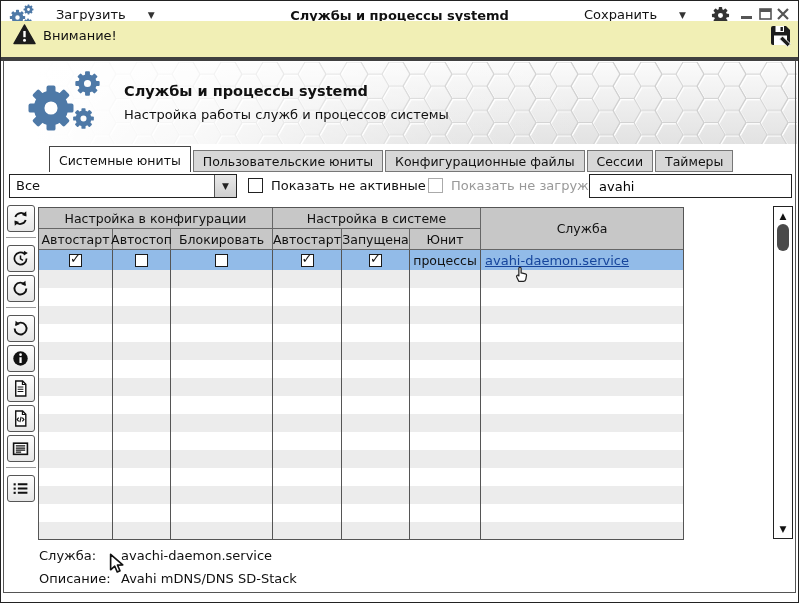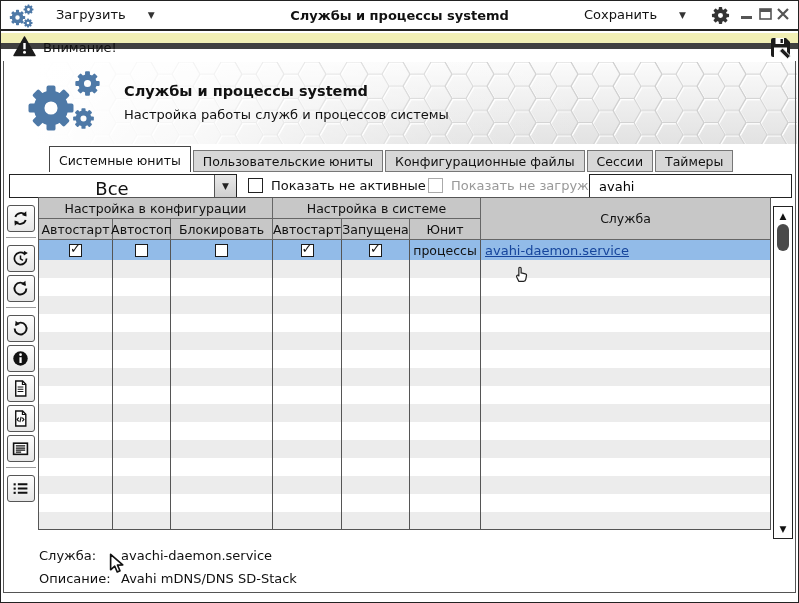--- a/index.html
+++ b/index.html
@@ -12,21 +12,21 @@
   .menu-btn { position:absolute; top:6px; font-size:13px; color:#111; cursor:default; display:flex; align-items:center; gap:22px; }
   .menu-btn .dd { font-size:9px; color:#333; }
   .load-btn { left:55px; }
   .save-btn { right:112px; }
   .win-title { position:absolute; top:7px; left:0; width:100%; text-align:center; font-weight:bold; font-size:13px; }
   .settings-gear { position:absolute; right:68px; top:5px; color:#333; }
   .winctl { position:absolute; top:6px; width:14px; height:14px; display:flex; align-items:center; justify-content:center; }
   .wc-min { right:44px; } .wc-max { right:26px; } .wc-close { right:8px; }
 
   
-  .warnbar { position:absolute; left:0; top:32px; width:100%; height:16px; background:var(--warning-bg); border-bottom:6px solid #404040; }
+  .warnbar { position:absolute; left:0; top:20px; width:100%; height:40px; background:var(--warning-bg); border-bottom:4px solid #404040; }
   .warnbar .tri { position:absolute; left:12px; top:3px; }
   .warnbar .wtext { position:absolute; left:42px; top:7px; font-size:13px; }
   .warnbar .floppy { position:absolute; right:6px; top:3px; }
 
   
   .frame { position:absolute; left:2px; top:60px; right:2px; bottom:9px; border:1px solid #555; border-top:none; pointer-events:none; }
 
   
   .banner { position:absolute; left:3px; top:61px; width:793px; height:82px; background:linear-gradient(180deg,#fbfbfb,#e2e2e2); overflow:hidden; }
   .banner .hexbg { position:absolute; left:0; top:0; }
@@ -35,37 +35,37 @@
   .banner .btitle { position:absolute; left:120px; top:21px; font-size:14.5px; font-weight:bold; }
   .banner .bsub { position:absolute; left:120px; top:45px; font-size:13px; }
 
   
   .tabs { position:absolute; left:8px; top:145px; height:26px; display:flex; align-items:flex-end;padding-left:40px; }
   .tab { background:#d7d7d7; border:1px solid #777; border-left-width:1px; padding:3px 9px 4px; font-size:12.5px; height:22px; white-space:nowrap; margin-right:2px; }
   .tab.active { background:#fff; border:1px solid #444; border-bottom:none; height:26px; padding-top:6px; font-weight:normal; }
 
   
   .combo { position:absolute; left:8px; top:173px; width:228px; height:24px; border:1px solid #222; background:#fff; display:flex; }
-  .combo .cval { flex:1; font-size:18px; padding:3px 6px;text-align:center; }
+  .combo .cval { flex:1; font-size:13px; padding:3px 6px; }
   .combo .cbtn { width:22px; background:linear-gradient(#e9e9e9,#cfcfcf); border-left:1px solid #555; display:flex; align-items:center; justify-content:center; font-size:9px; color:#222; }
   .chk { position:absolute; top:177px; width:15px; height:15px; border:1.5px solid #222; background:#fff; }
   .chk.disabled { border-color:#aaa; }
   .chklabel { position:absolute; top:177px; font-size:13px; }
   .chklabel.disabled { color:#999; }
   .cb1 { left:247px; } .cb1l { left:270px; }
   .cb2 { left:427px; } .cb2l { left:450px; }
   .search { position:absolute; left:588px; top:173px; width:203px; height:24px; border:1px solid #222; font-size:13px; padding:0 9px; font-family:"DejaVu Sans", sans-serif; background:#fff; outline:none; }
 
   
   .ltoolbar { position:absolute; left:4px; top:204px; width:31px; display:flex; flex-direction:column; align-items:center; }
   .tbtn { width:28px; height:27px; border:1px solid #555; border-radius:3px; background:linear-gradient(#fefefe,#e6e6e6); display:flex; align-items:center; justify-content:center; margin-bottom:3px; }
   .tsep { width:30px; height:3px; border-top:1px solid #999; border-bottom:1px solid #fff; margin:2px 0 5px; }
 
   
-  .table { position:absolute; left:37px; top:196px; width:733px; height:333px; border:1px solid #555; background:#fff; overflow:hidden; }
+  .table { position:absolute; left:37px; top:206px; width:646px; height:333px; border:1px solid #555; background:#fff; overflow:hidden; }
   .thead { display:grid; grid-template-columns:74px 58px 102px 69px 68px 71px auto; grid-template-rows:21px 21px; background:var(--table-header); }
   .th { border-right:1px solid #666; border-bottom:1px solid #666; display:flex; align-items:center; justify-content:center; font-size:12.5px; }
   .th.service { grid-column:7; grid-row:1/3; border-right:none; }
   .trow { display:grid; grid-template-columns:74px 58px 102px 69px 68px 71px auto; height:18px; }
   .trow.sel { height:20px; background:var(--selection); }
   .tcell { border-right:1px solid #555; display:flex; align-items:center; justify-content:center; font-size:12.5px; }
   .tcell:last-child { border-right:none; justify-content:flex-start; padding-left:4px; }
   .trow.even { background:var(--stripe); }
   .trow.odd { background:#fff; }
   .rowcb { width:13px; height:13px; border:1.5px solid #1a1a1a; background:#fff; position:relative; }

